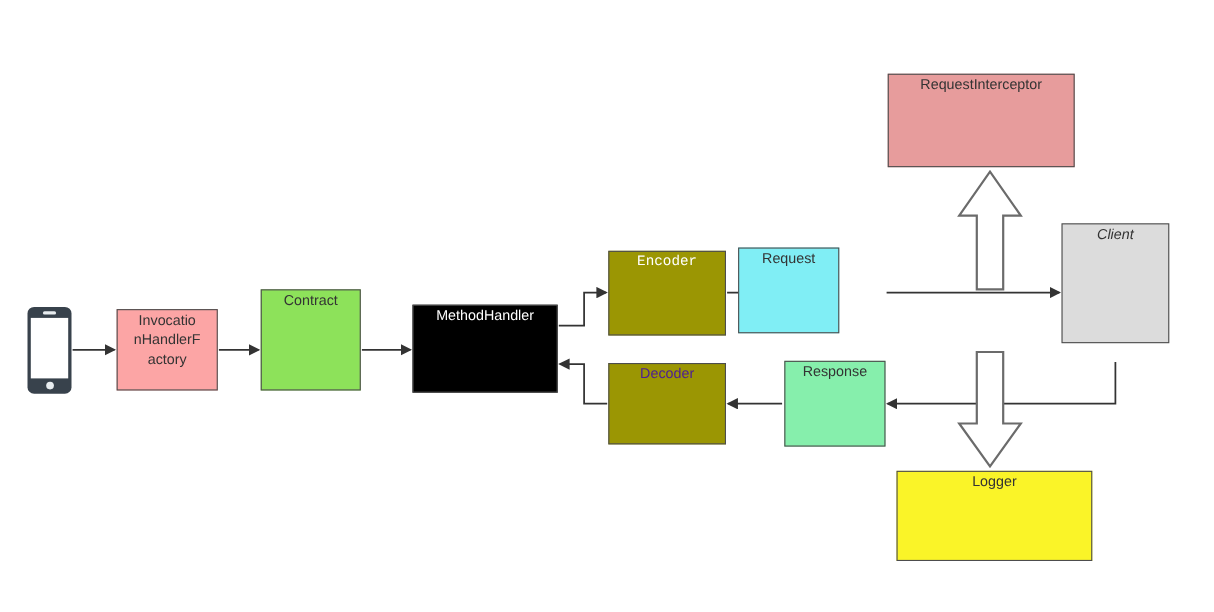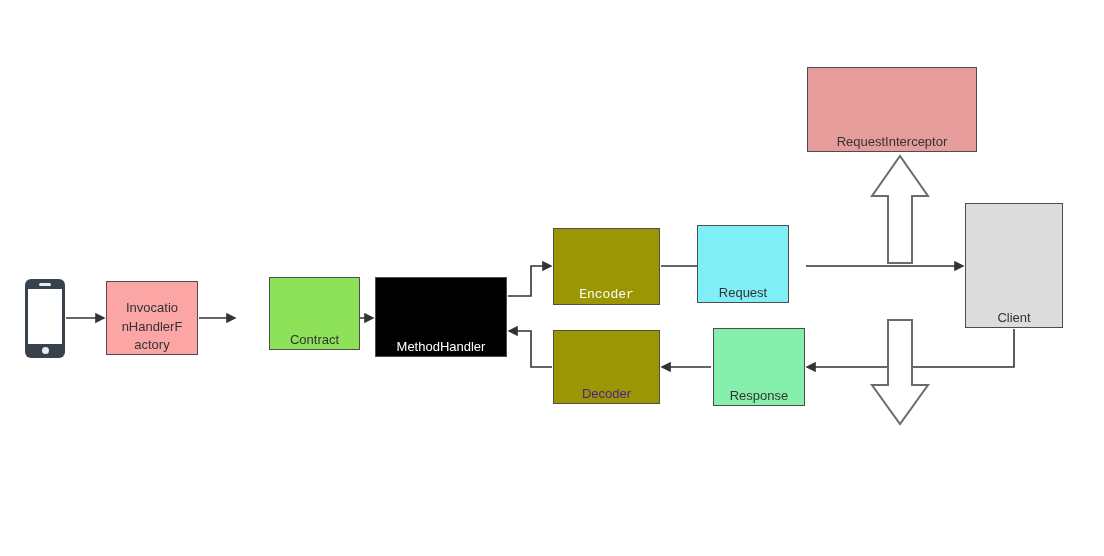--- a/index.html
+++ b/index.html
@@ -9,21 +9,21 @@
     height: 556px;
     background: #ffffff;
     font-family: "Liberation Sans", sans-serif;
     overflow: hidden;
   }
   #wires { position: absolute; left: 0; top: 0; }
   .node {
     position: absolute;
     border: 1.6px solid #4d4d4d;
     display: flex;
-    align-items: flex-end;
+    align-items: flex-start;
     justify-content: center;
     text-align: center;
     font-size: 13px;
     box-sizing: border-box;
     color: #333;
   }
   .node span { white-space: pre-line; line-height: 1.4; }
   .phone {
     position: absolute;
     left: 25px; top: 279px;
@@ -71,46 +71,49 @@
     <div class="phone-screen"></div>
     <div class="phone-home"></div>
   </div>
 
   <div class="node" style="left: 106px; top: 281px; width: 92px; height: 74px; background-color: #fca5a5; color: rgb(51, 51, 51);">
     <span>Invocatio
 nHandlerF
 actory</span>
   </div>
 
-  <div class="node" style="left: 237px; top: 277px; width: 91px; height: 73px; background-color: rgb(141, 226, 90); color: rgb(51, 51, 51); margin-left: 32px;">
+  <div class="node" style="left: 237px; top: 263px; width: 91px; height: 92px; background-color: rgb(141, 226, 90); color: rgb(51, 51, 51);">
     <span>Contract</span>
   </div>
 
   <div class="node" style="left: 375px; top: 277px; width: 132px; height: 80px; background-color: #000000; color: rgb(255, 255, 255);">
     <span>MethodHandler</span>
   </div>
 
   <div class="node" style="left: 553px; top: 228px; width: 107px; height: 77px; background-color: rgb(155, 150, 3); color: rgb(255, 255, 255); font-family: Liberation Mono, monospace;">
     <span>Encoder</span>
   </div>
 
   <div class="node" style="left: 553px; top: 330px; width: 107px; height: 74px; background-color: rgb(155, 150, 3); color: #4c1d95;">
     <span>Decoder</span>
   </div>
 
-  <div class="node" style="left: 697px; top: 225px; width: 92px; height: 78px; background-color: rgb(128, 238, 245); color: rgb(51, 51, 51);">
+  <div class="node" style="left: 671px; top: 225px; width: 92px; height: 78px; background-color: rgb(128, 238, 245); color: rgb(51, 51, 51);">
     <span>Request</span>
   </div>
 
   <div class="node" style="left: 713px; top: 328px; width: 92px; height: 78px; background-color: #86efac; color: rgb(51, 51, 51);">
     <span>Response</span>
   </div>
 
   <div class="node" style="left: 807px; top: 67px; width: 170px; height: 85px; background-color: rgb(231, 156, 156); color: rgb(51, 51, 51);">
     <span>RequestInterceptor</span>
   </div>
 
-  <div class="node" style="left: 965px; top: 203px; width: 98px; height: 125px; background-color: rgb(220, 220, 220); color: rgb(51, 51, 51);">
+  <div class="node" style="left: 965px; top: 203px; width: 98px; height: 109px; background-color: rgb(220, 220, 220); color: rgb(51, 51, 51); font-style: italic;">
     <span>Client</span>
   </div>
 
+  <div class="node" style="left: 815px; top: 428px; width: 178px; height: 82px; background-color: rgb(250, 244, 40); color: rgb(51, 51, 51);">
+    <span>Logger</span>
+  </div>
 
 </div>
 
 </body></html>

